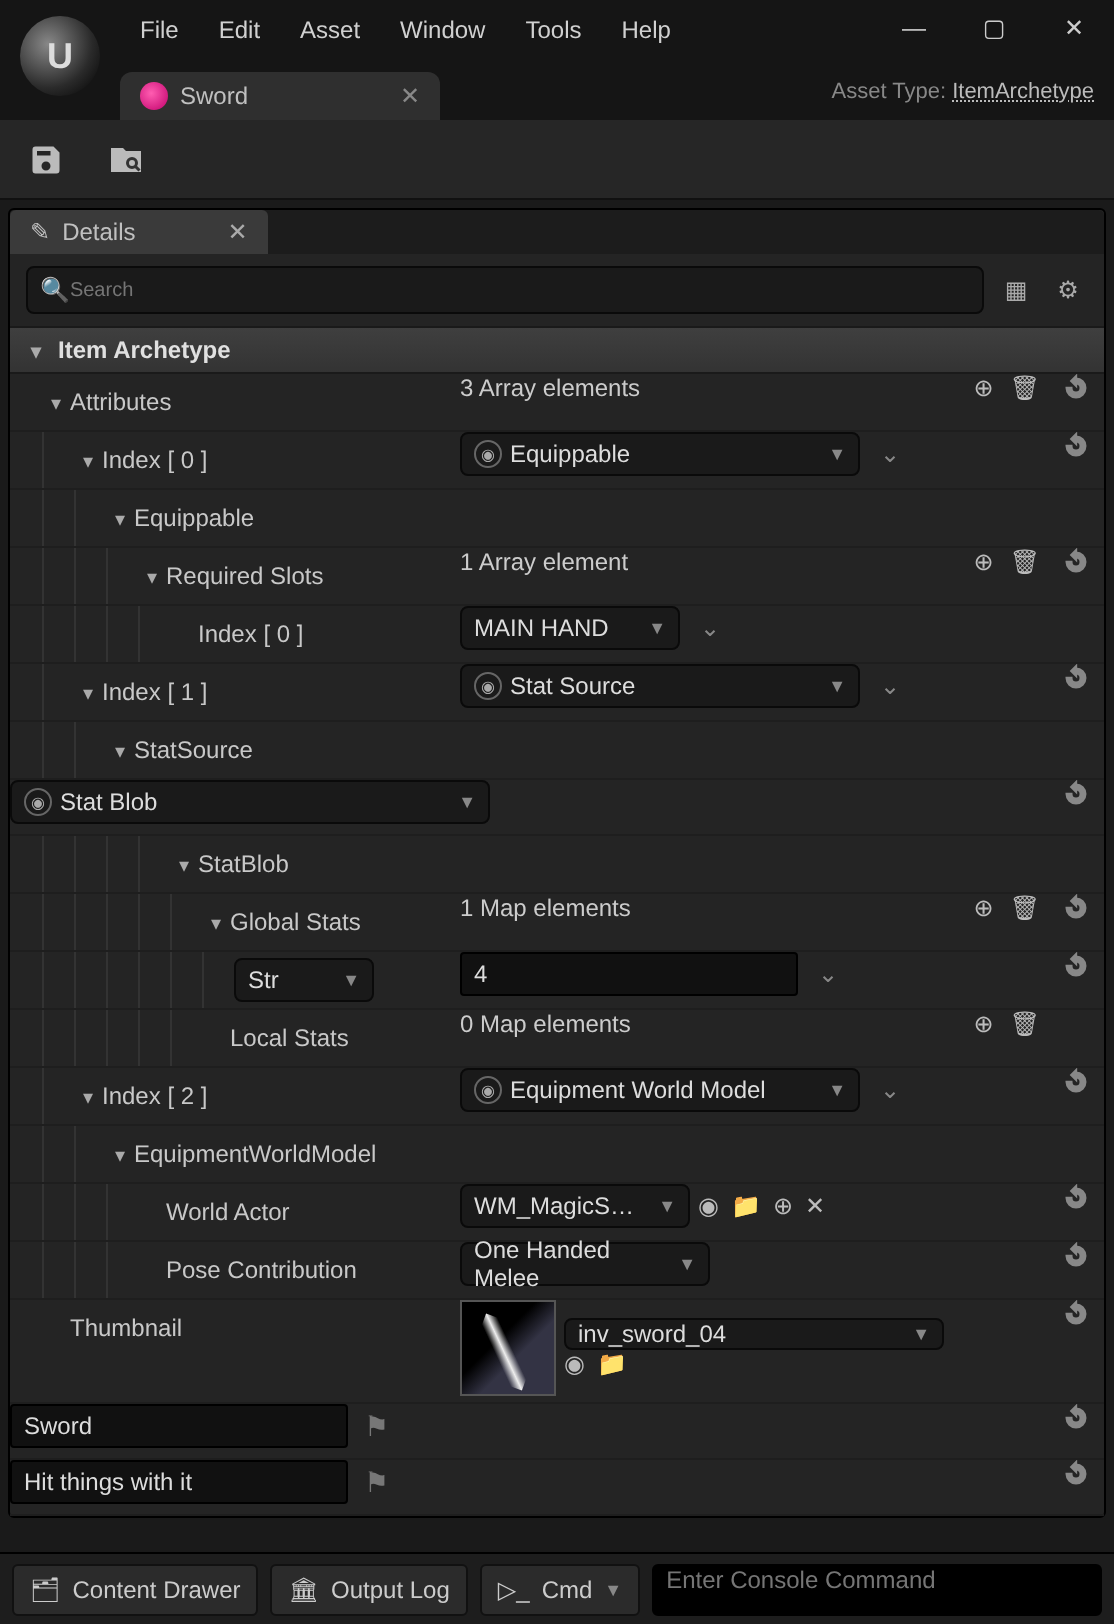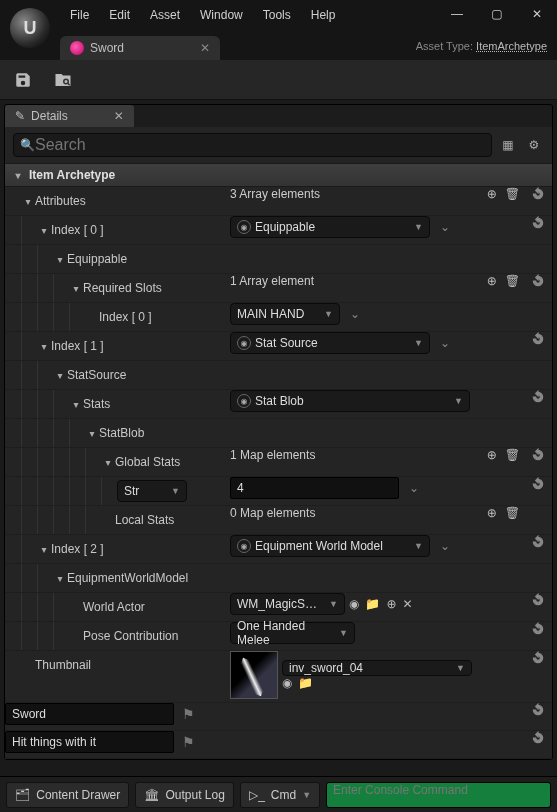--- a/index.html
+++ b/index.html
@@ -25,21 +25,21 @@
 .toolbar .btn { width:30px; height:30px; display:flex; align-items:center; justify-content:center; color:#bbb; }
 
 
 .panel { margin: 4px; border:1px solid #000; border-radius:3px; background:#242424; }
 .panel-tab { display:flex; align-items:center; background:#1c1c1c; border-radius:3px 3px 0 0; }
 .panel-tab-inner { background:#3a3a3a; padding:4px 10px; display:flex; align-items:center; gap:6px; border-radius:3px 3px 0 0; }
 .panel-tab-inner .close { margin-left: 40px; color:#aaa; }
 
 .searchrow { display:flex; align-items:center; padding:6px 8px; gap:6px; }
 .search { flex:1; background:#1a1a1a; border:1px solid #0a0a0a; border-radius:4px; height:24px; display:flex; align-items:center; padding:0 6px; color:#888; }
-.search input { background:transparent; border:none; outline:none; color:#ccc; width:100%; font-size:16px; }
+.search input { background:transparent; border:none; outline:none; color:#ccc; width:100%; font-size:10px; }
 .icon-btn { width:20px; height:20px; display:flex; align-items:center; justify-content:center; color:#aaa; }
 
 
 .cat-header { background:linear-gradient(#3f3f3f,#333); padding:4px 6px; display:flex; align-items:center; gap:4px; font-weight:bold; color:#e0e0e0; border-top:1px solid #1a1a1a; border-bottom:1px solid #1a1a1a; }
 
 
 .prop-row { display:flex; align-items:flex-start; min-height:28px; border-bottom:1px solid #1e1e1e; }
 .prop-label { width: 225px; display:flex; align-items:center; color:#c8c8c8; }
 .prop-value { flex:1; display:flex; align-items:center; gap:4px; padding-right:4px; }
 .indent { display:inline-block; width:16px; height:28px; border-left:1px solid #333; }
@@ -64,21 +64,21 @@
 .action-icons span { cursor:pointer; }
 
 .thumb-img { width:48px; height:48px; border:1px solid #555; background:linear-gradient(135deg,#000 40%,#334 60%); position:relative; }
 .thumb-img::after { content:""; position:absolute; left:6px; bottom:6px; width:30px; height:30px; background:linear-gradient(45deg,transparent 40%,#eee 50%,transparent 60%); transform:rotate(20deg); }
 
 .select-fill { flex:1; }
 
 
 .statusbar { position:absolute; bottom:0; left:0; right:0; height:36px; background:#1d1d1d; border-top:1px solid #000; display:flex; align-items:center; padding:0 6px; gap:6px; }
 .status-btn { background:#2b2b2b; border:1px solid #111; border-radius:3px; height:26px; padding:0 8px; display:flex; align-items:center; gap:6px; color:#ccc; }
-.cmd-input { flex:1; background:#15803d; border:1px solid #000; height:26px; border-radius:3px; padding:0 6px; }
+.cmd-input { flex:1; background:#000000; border:1px solid #000; height:26px; border-radius:3px; padding:0 6px; }
 .cmd-input input { width:100%; background:transparent; border:none; outline:none; color:#ccc; font-size:12px; }
 
 .flag { color:#777; font-size:14px; margin-left:4px; }
 .plus-trash { display:flex; gap:8px; color:#bbb; margin-left:8px; }
 .plus-trash span { cursor:pointer; }
 
 .value-text { color:#ccc; }
 
 svg.reset-ico { stroke:#888; fill:none; stroke-width:2; }
 </style>
@@ -276,28 +276,20 @@
         <span class="indent"></span>
         <span class="indent"></span>
       <span class="caret"></span>
       <span>StatSource</span>
     </div>
     <div class="prop-value"></div>
       <div class="reset"></div>
   </div>
 
   <div class="prop-row">
-    <div class="prop-label">
-      <span class="indent"></span>
-        <span class="indent"></span>
-        <span class="indent"></span>
-        <span class="indent"></span>
-      <span class="caret"></span>
-      <span>Stats</span>
-    </div>
     <div class="prop-value">
       <div class="pill wide" style="width:240px">
         <span class="class-icon">◉</span>
         <span>Stat Blob</span>
         <span class="chev">▼</span>
       </div>
     </div>
     <div class="reset">
         <svg class="reset-ico" viewBox="0 0 24 24">
           <path d="M4 12a8 8 0 108-8V2L8 6l4 4V8a4 4 0 11-4 4H4z" fill="#888"></path>

